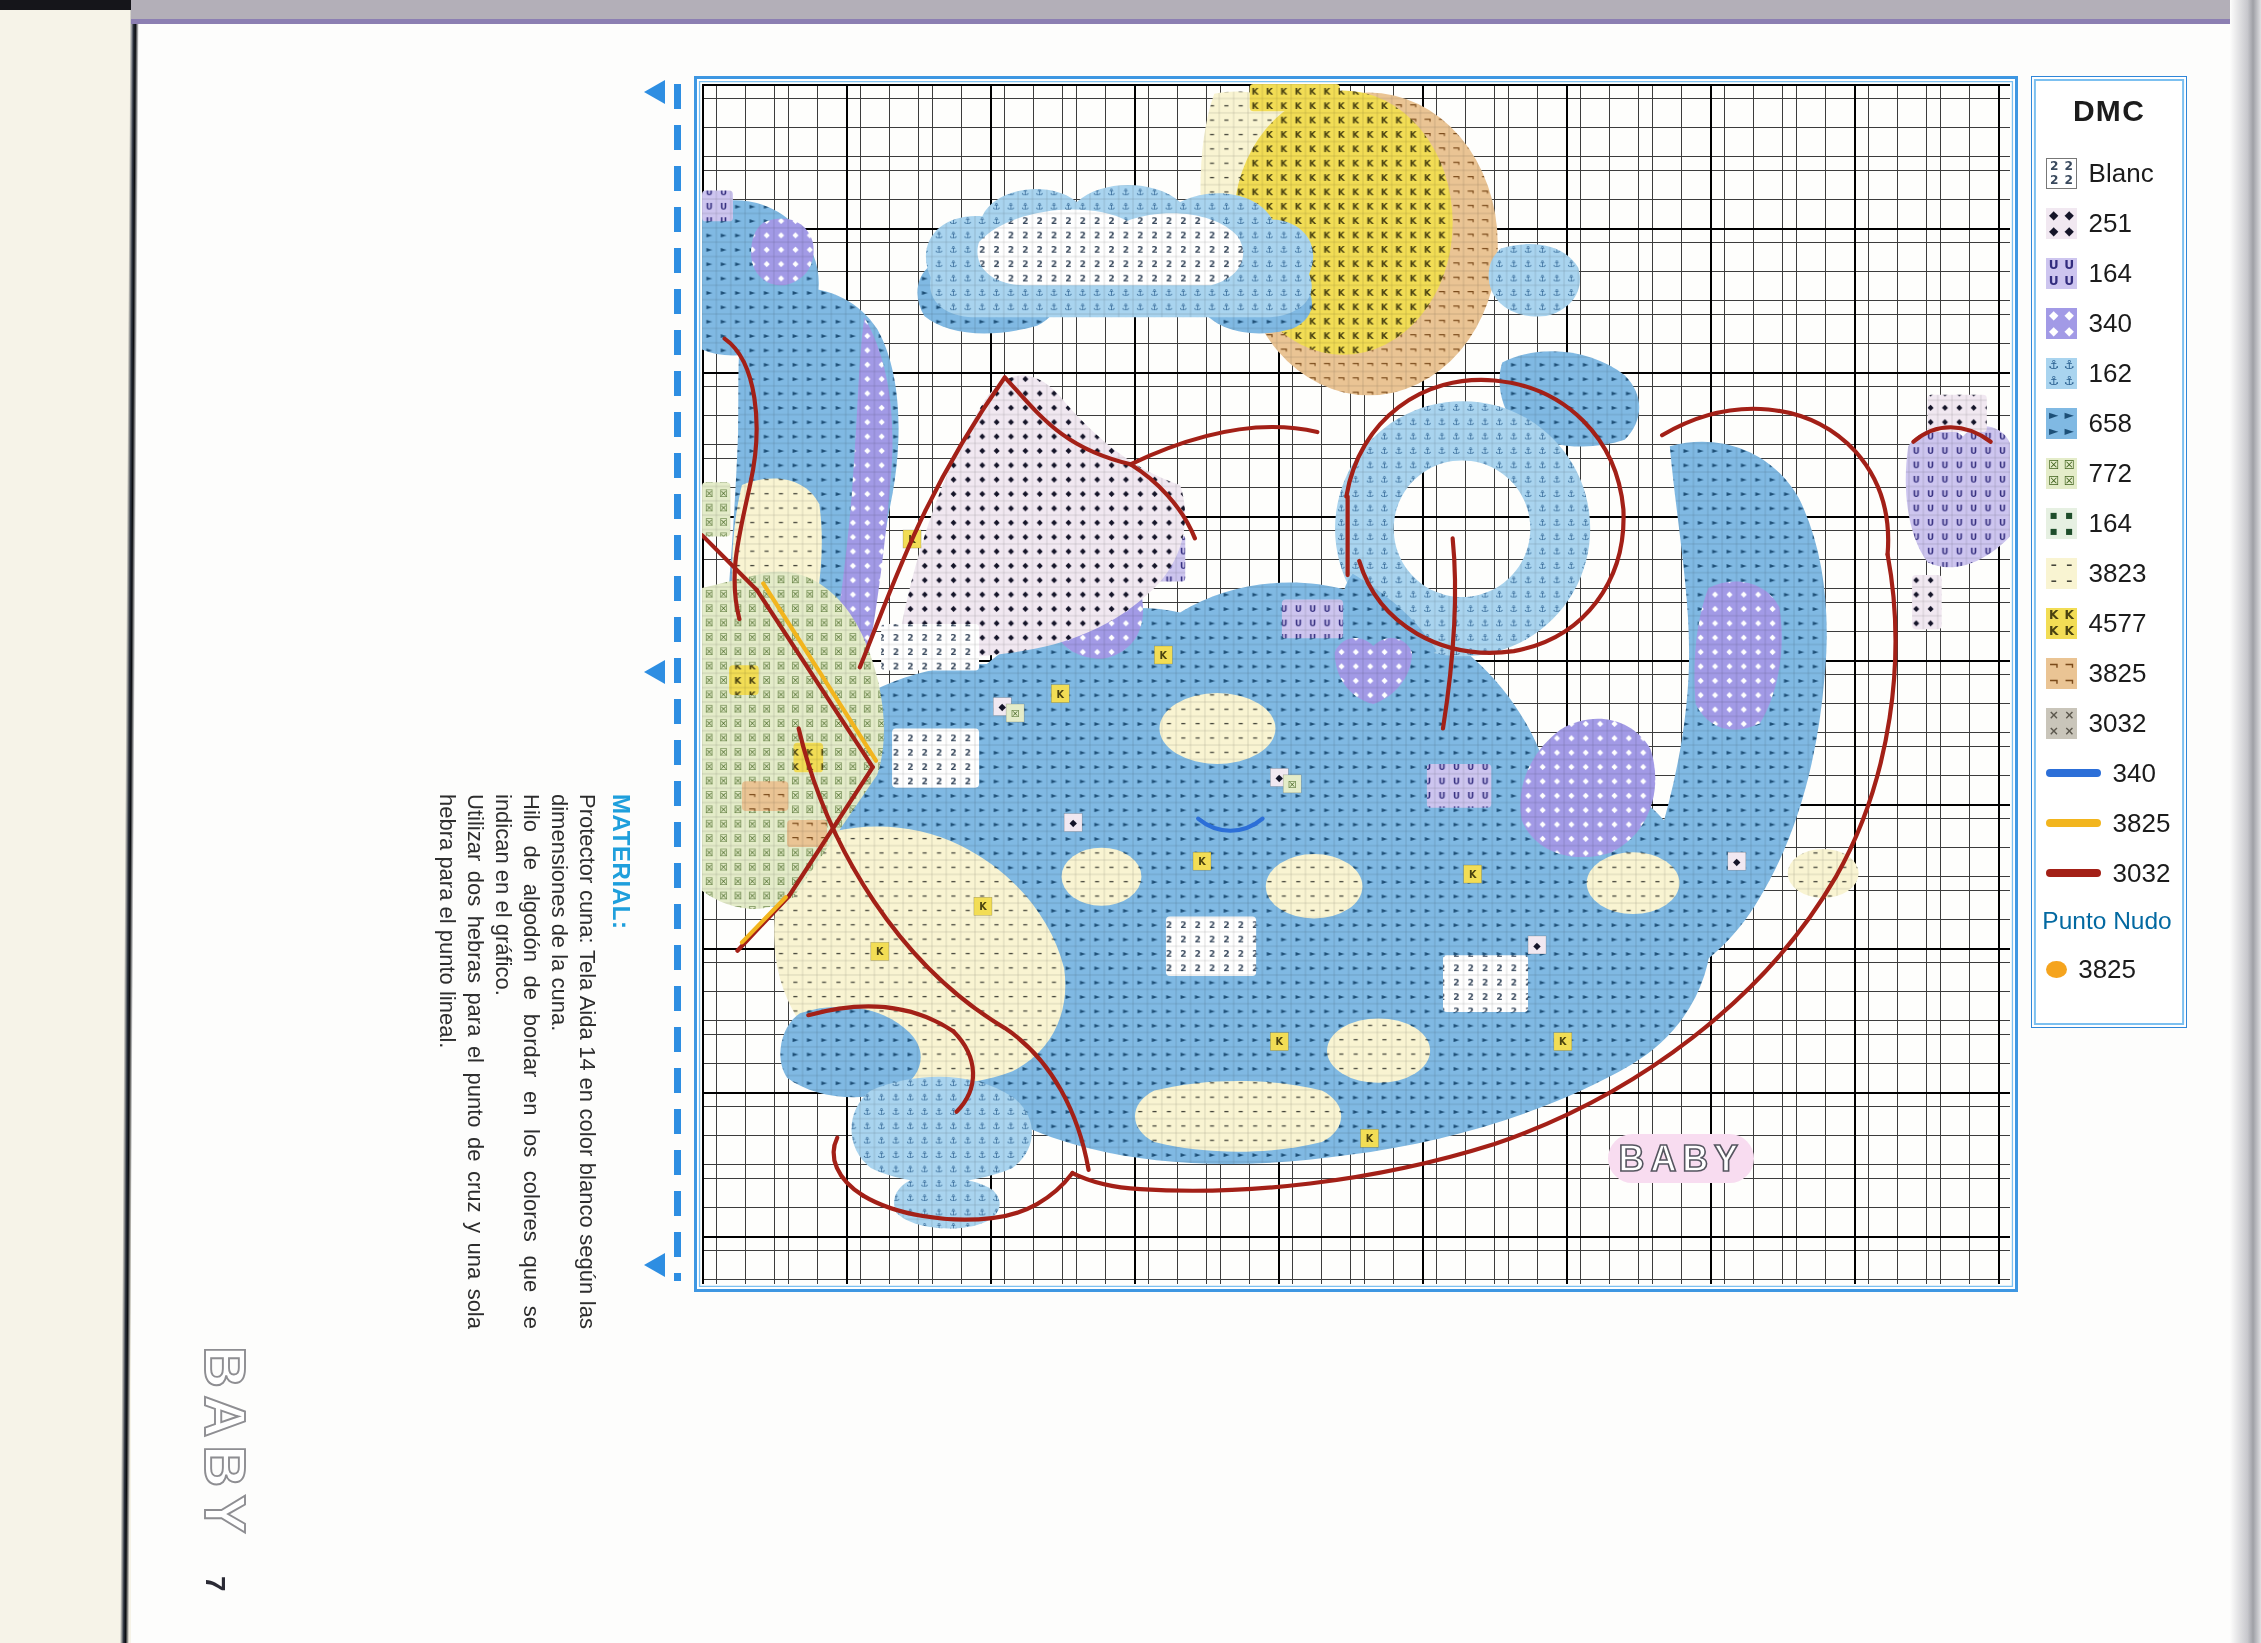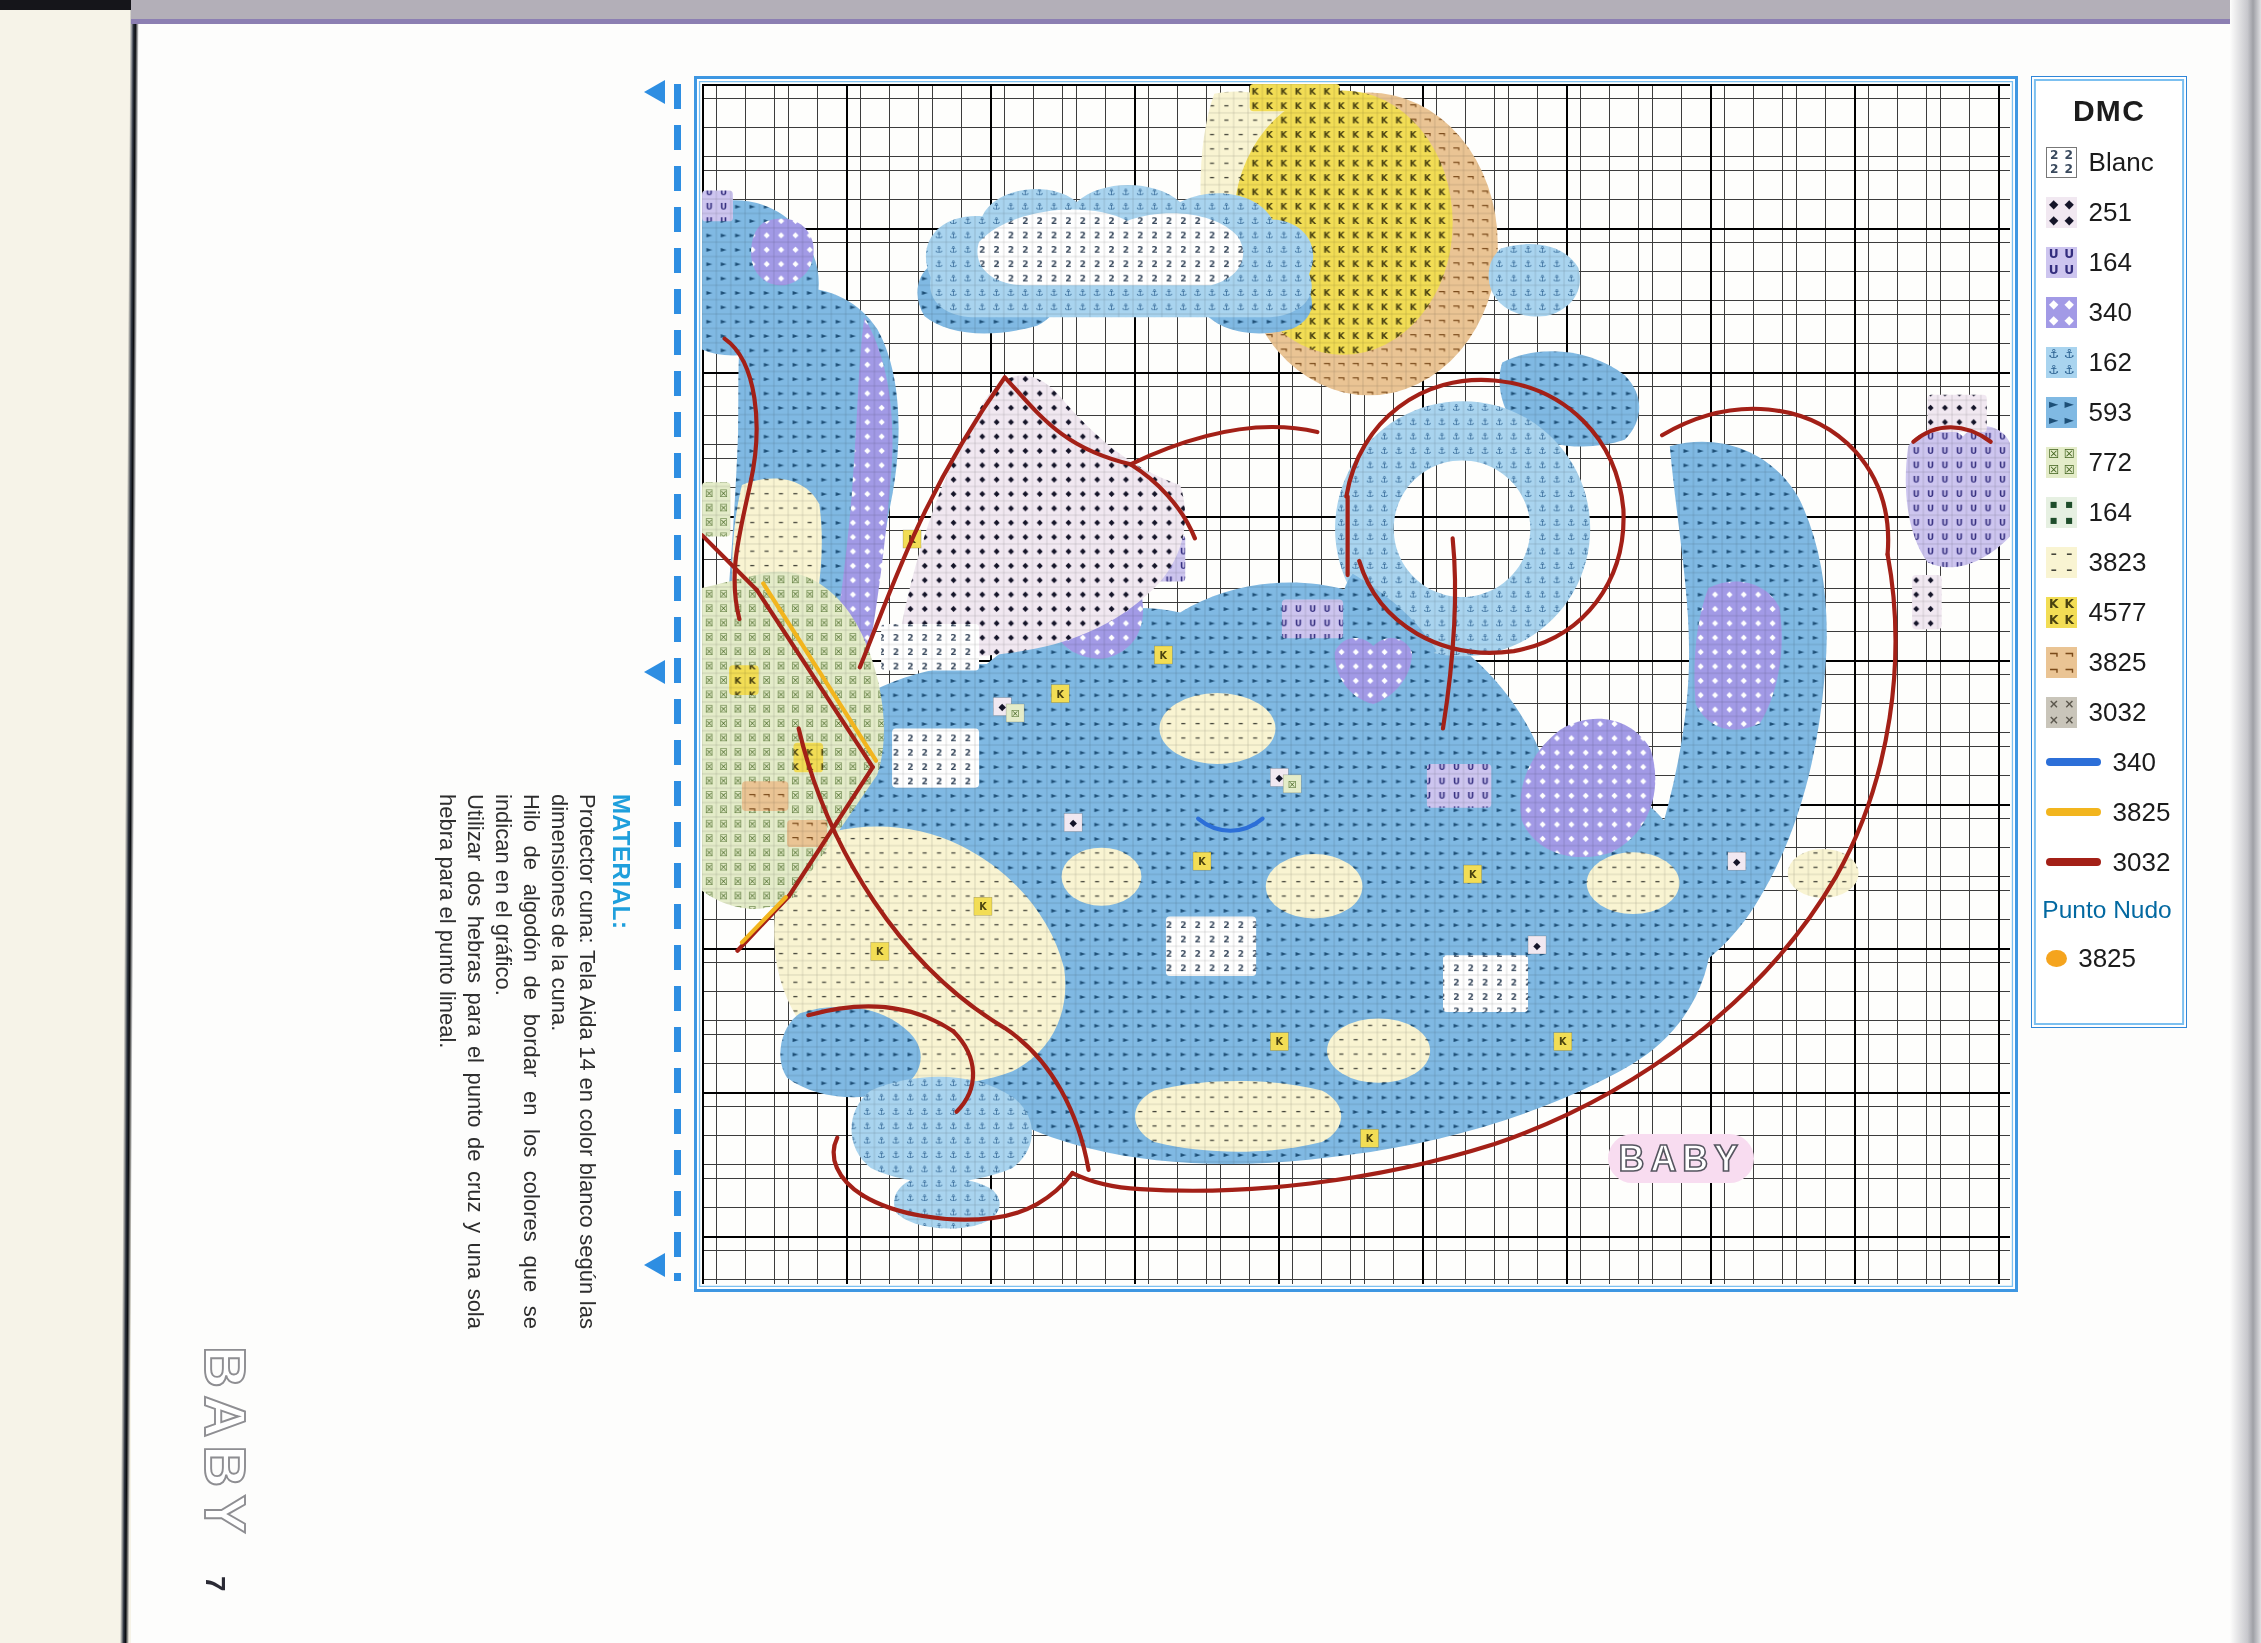--- a/index.html
+++ b/index.html
@@ -33,21 +33,21 @@
       repeating-linear-gradient(to bottom,#3c3c3c 0 0.6px,transparent 0.6px 14.4px);}
   .chart-inner svg{position:absolute;left:0;top:0;}
   .watermark{position:absolute;left:906px;top:1050px;width:146px;height:49px;background:#f8dcf0;border-radius:24.5px;display:flex;align-items:center;justify-content:center;font-size:36px;font-weight:bold;letter-spacing:5.8px;color:#ffffff;-webkit-text-stroke:1.6px #55555f;}
 
   
   .dash-line{left:674px;top:84px;width:7px;height:1197px;background:repeating-linear-gradient(to bottom,#2e8ee2 0 24.5px,transparent 24.5px 41px);}
   .tri{width:0;height:0;border-top:12.2px solid transparent;border-bottom:12.2px solid transparent;border-right:21px solid #2e8ee2;}
 
   
   .legend{left:2031px;top:76px;width:156px;height:952px;background:#fff;border:1.9px solid #2f86d8;box-shadow:inset 0 0 0 1.9px #ffffff,inset 0 0 0 3.9px #7cc0f0;box-sizing:border-box;padding-top:17px;}
-  .legend .title{text-align:center;font-size:30px;font-weight:bold;color:#1c1c1c;letter-spacing:1.3px;margin-bottom:9px;}
+  .legend .title{text-align:center;font-size:30px;font-weight:bold;color:#1c1c1c;letter-spacing:1.3px;margin-bottom:20px;}
   .lrow{display:flex;align-items:center;height:50px;padding-left:14px;gap:11.6px;}
   .lheader{font-size:24.5px;color:#0369a1;padding-left:10.3px;height:46px;display:flex;align-items:center;}
   .sw{width:31px;height:31px;display:grid;grid-template-columns:1fr 1fr;grid-template-rows:1fr 1fr;box-sizing:border-box;}
   .sw span{display:flex;align-items:center;justify-content:center;font-size:12.2px;font-weight:bold;font-family:"DejaVu Sans",sans-serif;line-height:1;}
   .lw{width:55px;height:8.4px;border-radius:4.5px;}
   .dotw{width:20.6px;height:17px;border-radius:50%;}
   .llabel{font-size:26px;color:#1b1b1b;text-align:right;}
 </style>
 </head>
 <body>
@@ -325,21 +325,21 @@
         </div>
         <span class="llabel">162</span>
       </div>
       <div class="lrow">
         <div class="sw" style="background: rgb(128, 185, 227);">
           <span style="color: rgb(29, 79, 119);">►</span>
           <span style="color: rgb(29, 79, 119);">►</span>
           <span style="color: rgb(29, 79, 119);">►</span>
           <span style="color: rgb(29, 79, 119);">►</span>
         </div>
-        <span class="llabel">593</span>
+        <span class="llabel">658</span>
       </div>
       <div class="lrow">
         <div class="sw" style="background: rgb(228, 236, 201);">
           <span style="color: rgb(63, 97, 28);">☒</span>
           <span style="color: rgb(63, 97, 28);">☒</span>
           <span style="color: rgb(63, 97, 28);">☒</span>
           <span style="color: rgb(63, 97, 28);">☒</span>
         </div>
         <span class="llabel">772</span>
       </div>

